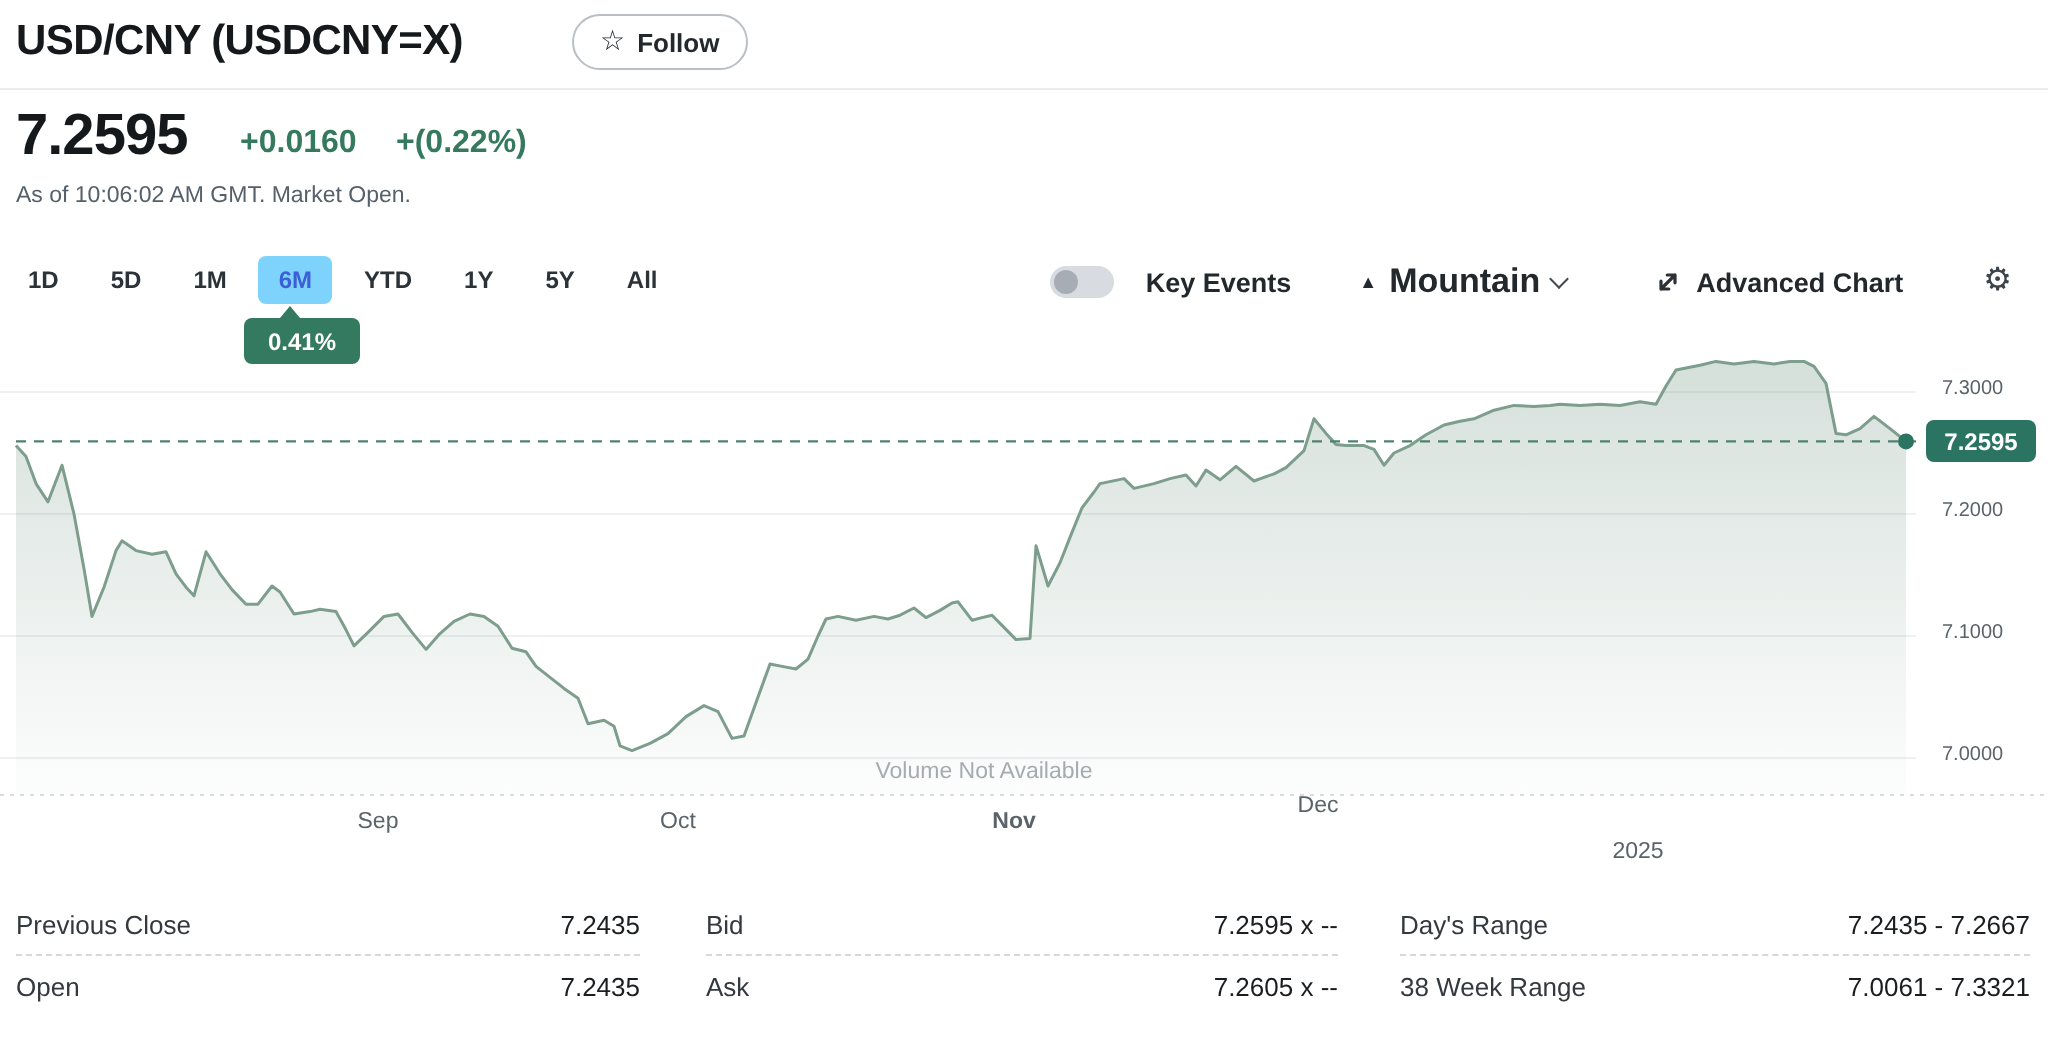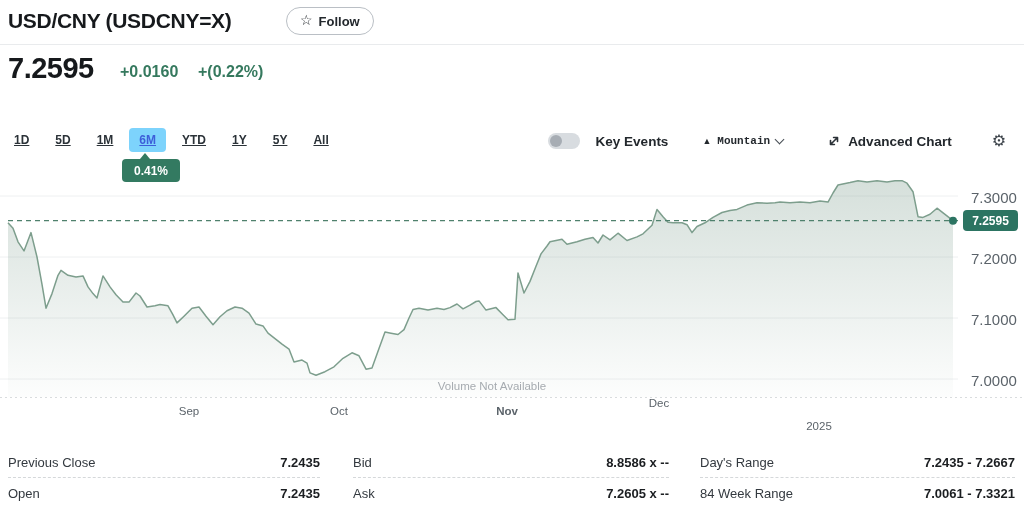--- a/index.html
+++ b/index.html
@@ -14,54 +14,54 @@
   #follow .star{font-size:14px;line-height:1;position:relative;top:-1px;color:#23282d;}
 
   
   #price{position:absolute;left:8px;top:52px;font-size:29px;font-weight:800;letter-spacing:-0.5px;}
   .chg{position:absolute;top:63px;font-size:16px;font-weight:700;color:#35795e;}
   #chg1{left:120px;} #chg2{left:198px;}
   #asof{position:absolute;left:8px;top:92px;font-size:11.5px;color:#56606a;}
 
   
   #range-tabs{position:absolute;left:4px;top:128px;display:flex;gap:6px;}
-  .tab{padding:5px 10px;font-size:12px;font-weight:700;color:#2b3238;border-radius:4px;cursor:pointer;text-decoration:underline;}
+  .tab{padding:5px 10px;font-size:12px;font-weight:700;color:#2b3238;border-radius:4px;cursor:pointer;}
   .tab.sel{color:#3d5ed9;background:#7dd3fc;}
   #tab-tooltip{position:absolute;left:122px;top:159px;width:58px;height:23px;background:#337a61;border-radius:4px;
                color:#fff;font-size:12px;font-weight:700;display:flex;align-items:center;justify-content:center;}
   #tab-tooltip-arrow{position:absolute;left:140px;top:153px;width:0;height:0;
                border-left:5px solid transparent;border-right:5px solid transparent;border-bottom:6px solid #337a61;}
 
   #toolbar{position:absolute;right:0;top:128px;height:26px;display:flex;align-items:center;}
   #key-toggle{width:32px;height:16px;border-radius:9px;background:#d8dce0;position:relative;cursor:pointer;}
   #key-toggle .knob{position:absolute;left:2px;top:2px;width:12px;height:12px;border-radius:50%;background:#a7adb4;}
   #key-events-label{margin-left:16px;font-size:13.5px;font-weight:700;color:#23282d;}
   #mountain{margin-left:34px;display:flex;align-items:center;gap:6px;cursor:pointer;}
   #mountain .tri{font-size:9px;color:#23282d;}
-  #mountain .lbl{font-size:11px;font-weight:700;color:#23282d;font-family:Liberation Mono, monospace;}
+  #mountain .lbl{font-size:17px;font-weight:700;color:#23282d;}
   .chev{width:6px;height:6px;border-right:1.5px solid #454c53;border-bottom:1.5px solid #454c53;
         transform:rotate(45deg);margin-top:-3px;}
   #advanced{margin-left:44px;display:flex;align-items:center;gap:7px;cursor:pointer;}
   #advanced .lbl{font-size:13.5px;font-weight:700;color:#23282d;}
   #gear{margin-left:40px;margin-right:18px;font-size:16px;color:#3c434a;cursor:pointer;line-height:1;}
 
   
   #chart-svg{position:absolute;left:0;top:0;width:1024px;height:520px;}
-  .ylab{position:absolute;left:971px;font-size:15px;color:#5b636a;}
+  .ylab{position:absolute;left:971px;font-size:10px;color:#5b636a;}
   #price-badge{position:absolute;left:963px;width:55px;height:21px;background:#2c7462;border-radius:4px;
                color:#fff;font-size:12px;font-weight:700;display:flex;align-items:center;justify-content:center;}
   #volnote{position:absolute;left:380px;top:380px;width:224px;text-align:center;font-size:11.5px;color:#a6abb0;}
   .xlab{position:absolute;font-size:11.5px;color:#5b636a;transform:translateX(-50%);}
 
   
   .stat-col{position:absolute;top:447px;}
   .stat-row{height:30px;display:flex;align-items:center;justify-content:space-between;font-size:13px;}
   .stat-row.first{border-bottom:1px dashed #d5d8da;}
   .stat-label{color:#33393f;}
-  .stat-value{font-weight:700;color:#1b1e21;}
+  .stat-value{font-weight:400;color:#1b1e21;}
 </style>
 </head>
 <body>
 
 <div id="page">
 
   <svg id="chart-svg" viewBox="0 0 1024 520">
       <defs>
         <linearGradient id="areaGrad" x1="0" y1="0" x2="0" y2="1">
           <stop offset="0%" stop-color="rgba(126,158,143,0.32)"></stop>
@@ -83,20 +83,21 @@
     <div id="title">USD/CNY (USDCNY=X)</div>
     <div id="follow">
       <span class="star">☆</span>
       <span>Follow</span>
     </div>
   </div>
 
   <div id="price">7.2595</div>
   <div id="chg1" class="chg">+0.0160</div>
   <div id="chg2" class="chg">+(0.22%)</div>
+  <div id="asof">As of 10:06:02 AM GMT. Market Open.</div>
 
   <div id="range-tabs">
       <div class="tab">1D</div>
       <div class="tab">5D</div>
       <div class="tab">1M</div>
       <div class="tab sel">6M</div>
       <div class="tab">YTD</div>
       <div class="tab">1Y</div>
       <div class="tab">5Y</div>
       <div class="tab">All</div>
@@ -146,31 +147,31 @@
           <span class="stat-value">7.2435</span>
         </div>
         <div class="stat-row">
           <span class="stat-label">Open</span>
           <span class="stat-value">7.2435</span>
         </div>
       </div>
       <div class="stat-col" style="left: 353px; width: 316px;">
         <div class="stat-row first">
           <span class="stat-label">Bid</span>
-          <span class="stat-value">8.8586 x --</span>
+          <span class="stat-value">7.2595 x --</span>
         </div>
         <div class="stat-row">
           <span class="stat-label">Ask</span>
           <span class="stat-value">7.2605 x --</span>
         </div>
       </div>
       <div class="stat-col" style="left: 700px; width: 315px;">
         <div class="stat-row first">
           <span class="stat-label">Day's Range</span>
           <span class="stat-value">7.2435 - 7.2667</span>
         </div>
         <div class="stat-row">
-          <span class="stat-label">84 Week Range</span>
+          <span class="stat-label">38 Week Range</span>
           <span class="stat-value">7.0061 - 7.3321</span>
         </div>
       </div>
     </div>
 </div>
 
 </body></html>

